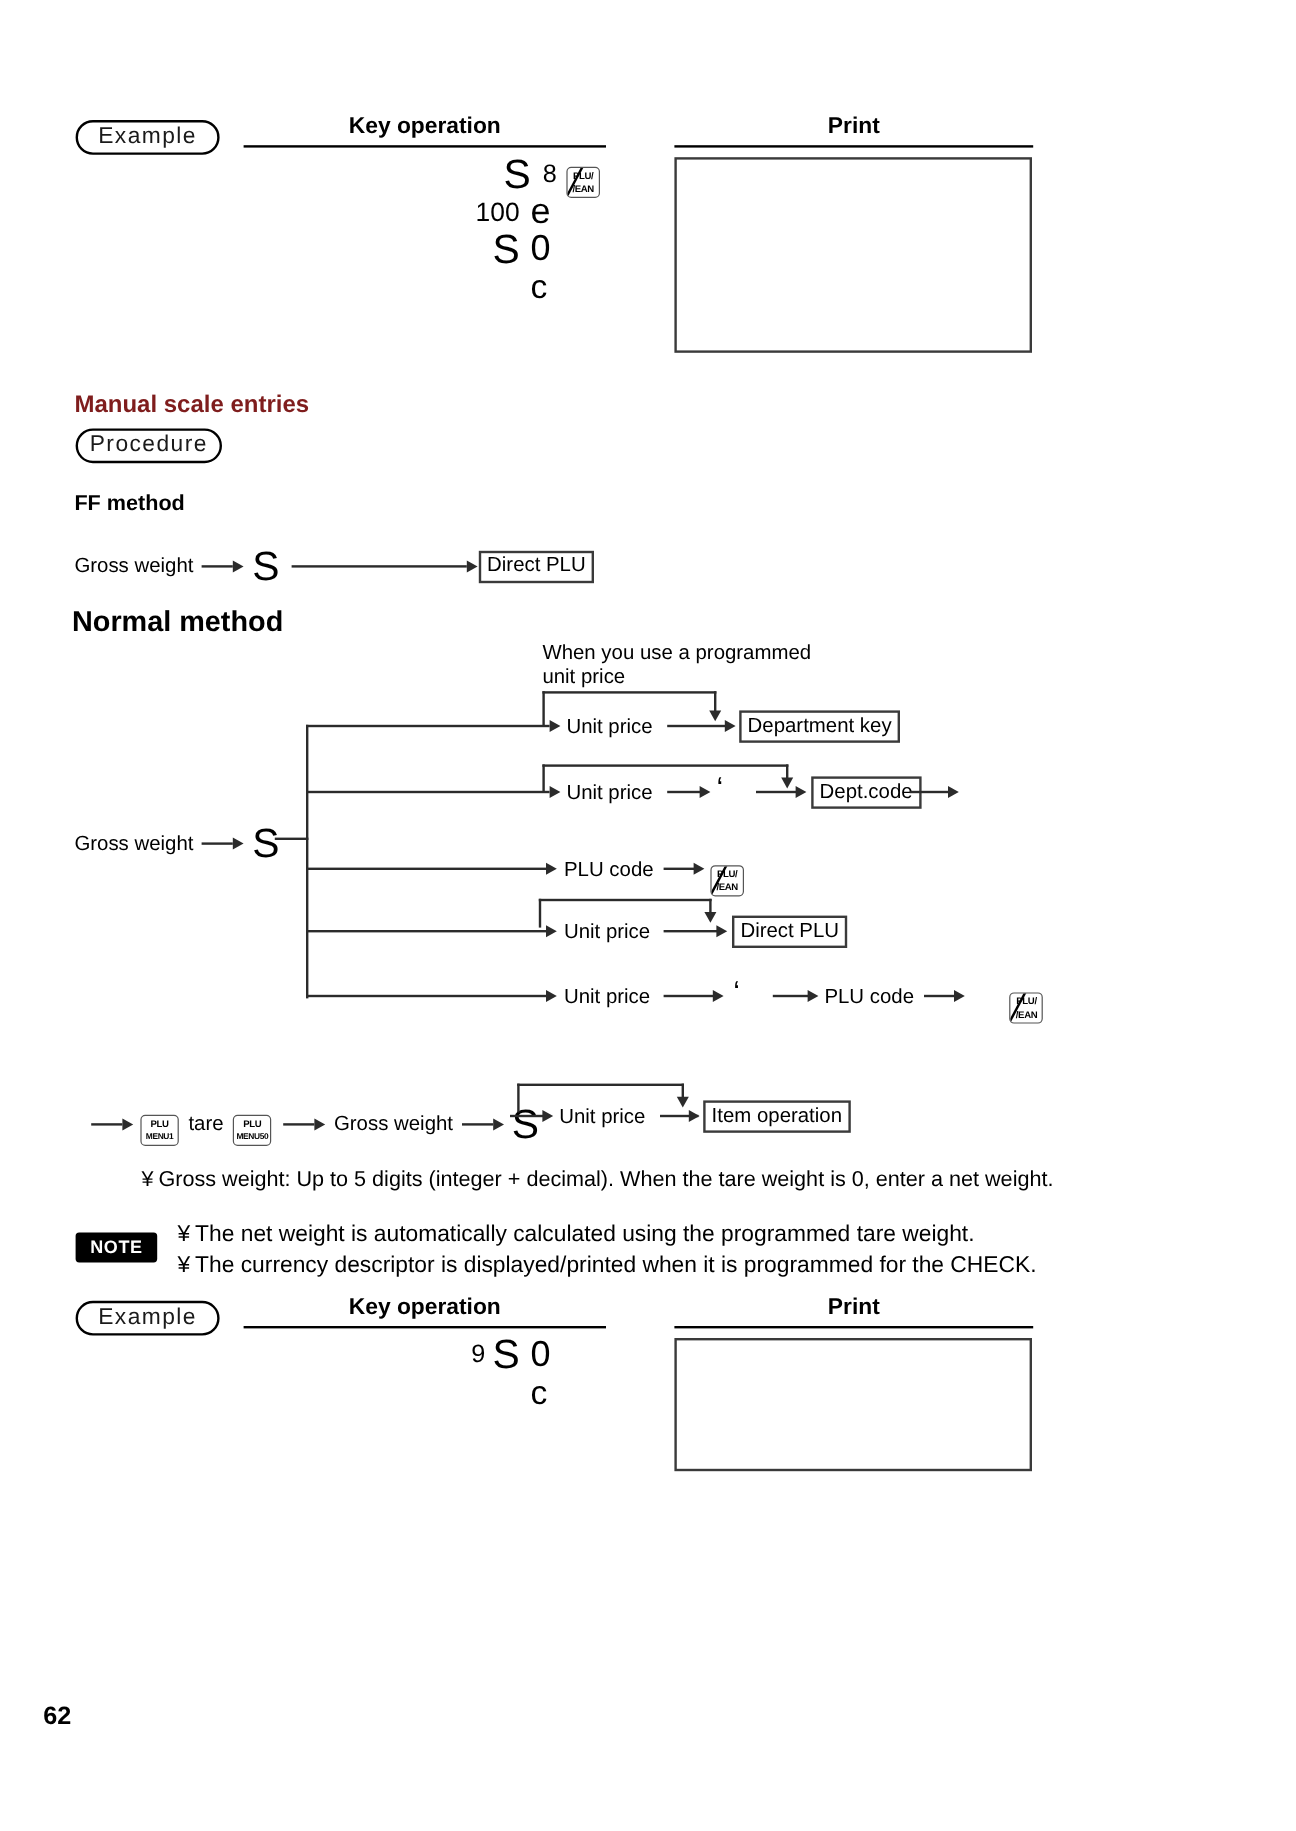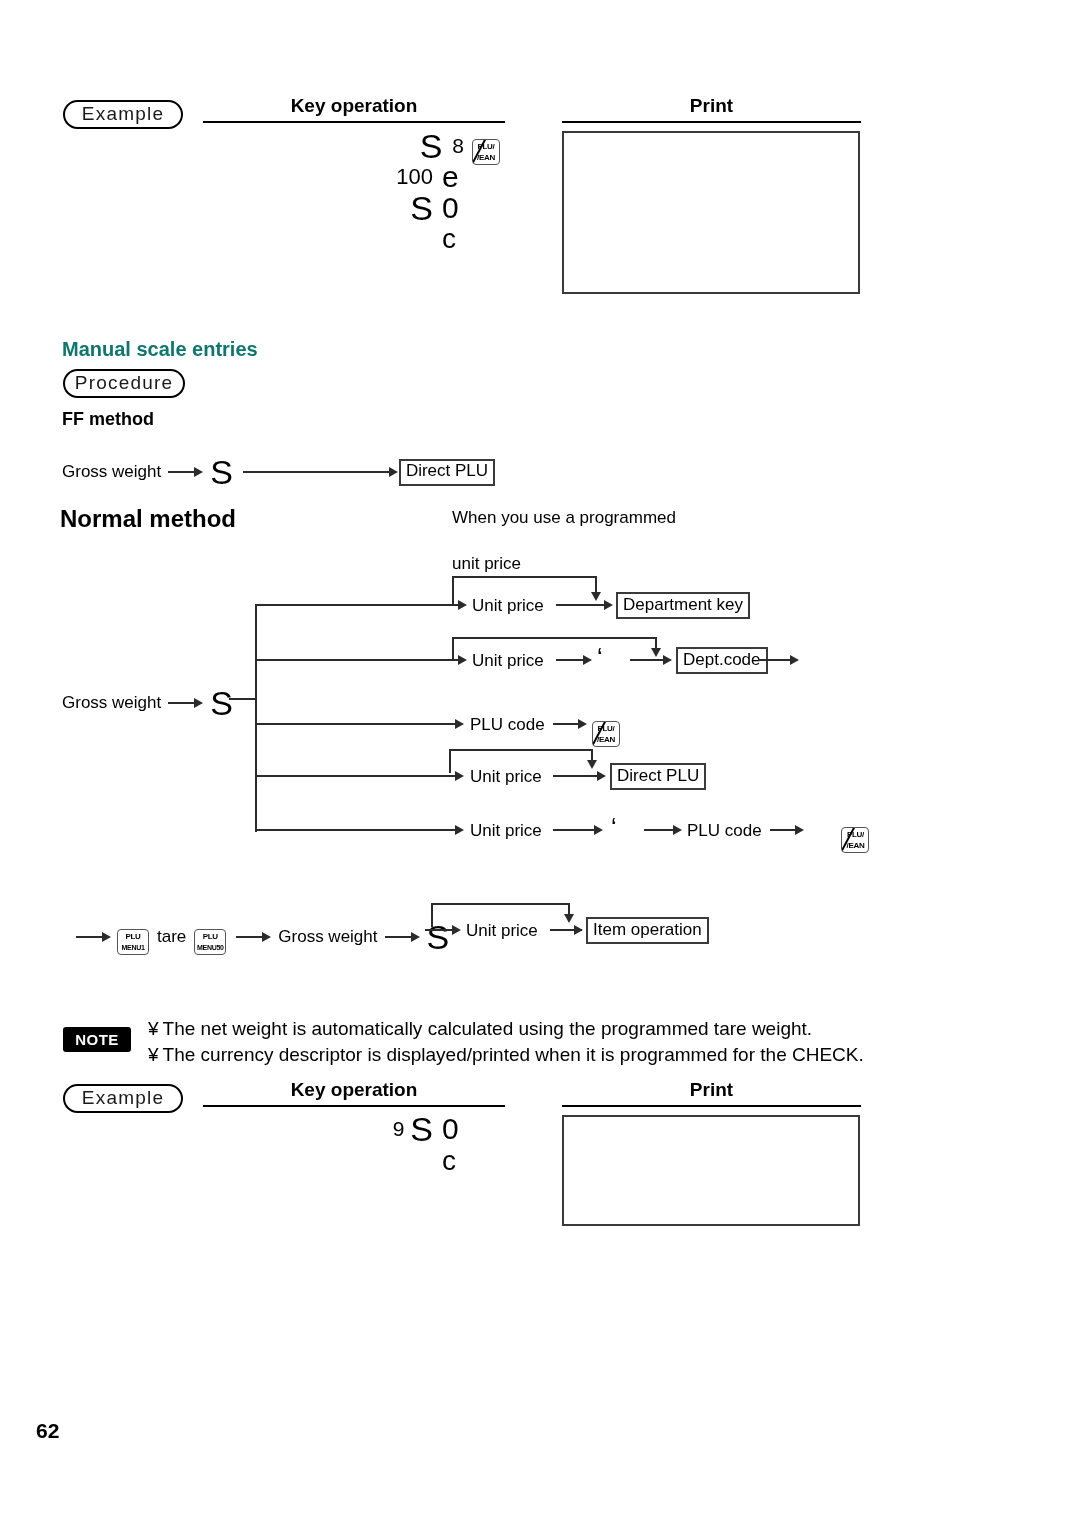--- a/index.html
+++ b/index.html
@@ -51,23 +51,22 @@
   .printbox {
     border: 2px solid #3a3a3a;
     background: #fff;
     box-sizing: border-box;
   }
 
   
   .sec-h {
     font-weight: bold;
     font-size: 20px;
-    color: #0f766e;
-    white-space: nowrap;
-    margin-top: 12px;
+    color: #7f1d1d;
+    white-space: nowrap;
   }
   .sub-h {
     font-weight: bold;
     font-size: 18px;
     color: #000;
     white-space: nowrap;
   }
 
   
   .lbl {
@@ -242,21 +241,21 @@
     </div>
   </div>
 
   <div class="printbox abs" style="left:562px; top:131px; width:298px; height:163px;">
     <span></span>
   </div>
 
   
   <div class="sec-h abs" style="left:62px; top:326px;">Manual scale entries</div>
 
-  <div class="pill abs" style="left:63px; top:369px; width:122px; height:29px;">
+  <div class="pill abs" style="left:63px; top:357px; width:122px; height:29px;">
     <span>Procedure</span>
   </div>
 
   <div class="sub-h abs" style="left:62px; top:409px;">FF method</div>
 
   
   <div class="abs" style="left:62px; top:455px;">
     <div style="display:flex; align-items:center;">
       <span class="lbl">Gross weight</span>
       <span class="abs" style="position:relative; display:inline-flex; align-items:center; margin:0 7px;">
@@ -269,21 +268,21 @@
           <span class="arrowR"></span>
       </span>
       <span class="node" style="height:27px; margin-left:1px;">Direct PLU</span>
     </div>
   </div>
 
   <div class="sub-h abs" style="left:60px; top:505px; font-size:24px;">Normal method</div>
 
   
   
-  <div class="lbl abs" style="left:452px; top:507px;">When you use a programmed</div>
+  <div class="lbl abs" style="left:452px; top:533px;">When you use a programmed</div>
   <div class="lbl abs" style="left:452px; top:553px;">unit price</div>
 
   
   <div class="abs" style="left:62px; top:686px; display:flex; align-items:center;">
     <span class="lbl">Gross weight</span>
     <span style="position:relative; display:inline-flex; align-items:center; margin:0 7px;">
       <span class="hline" style="width:26px;"></span>
         <span class="arrowR"></span>
     </span>
     <span class="sglyph">S</span>
@@ -410,20 +409,23 @@
   <div class="hline abs" style="left:550px; top:929px; width:32px;"></div>
   <div class="arrowR abs" style="left:574px; top:925px;"></div>
   <div class="node abs" style="left:586px; top:917px; height:27px;">Item operation</div>
   
   <div class="vline abs" style="left:431px; top:903px; height:24px;"></div>
   <div class="hline abs" style="left:431px; top:903px; width:139px;"></div>
   <div class="vline abs" style="left:568px; top:903px; height:13px;"></div>
   <div class="arrowD abs" style="left:564px; top:914px;"></div>
 
   
+  <div class="note-line abs" style="left:118px; top:971px;">
+    <span class="bullet">¥</span><span>Gross weight: Up to 5 digits (integer + decimal). When the tare weight is 0, enter a net weight.</span>
+  </div>
 
   
   <div class="notebadge abs" style="left:63px; top:1027px; width:68px; height:25px;">
     <span>NOTE</span>
   </div>
 
   <div class="note-line abs" style="left:148px; top:1043px; font-size:19px;">
     <span class="bullet">¥</span><span>The currency descriptor is displayed/printed when it is programmed for the CHECK.</span>
   </div>
 

